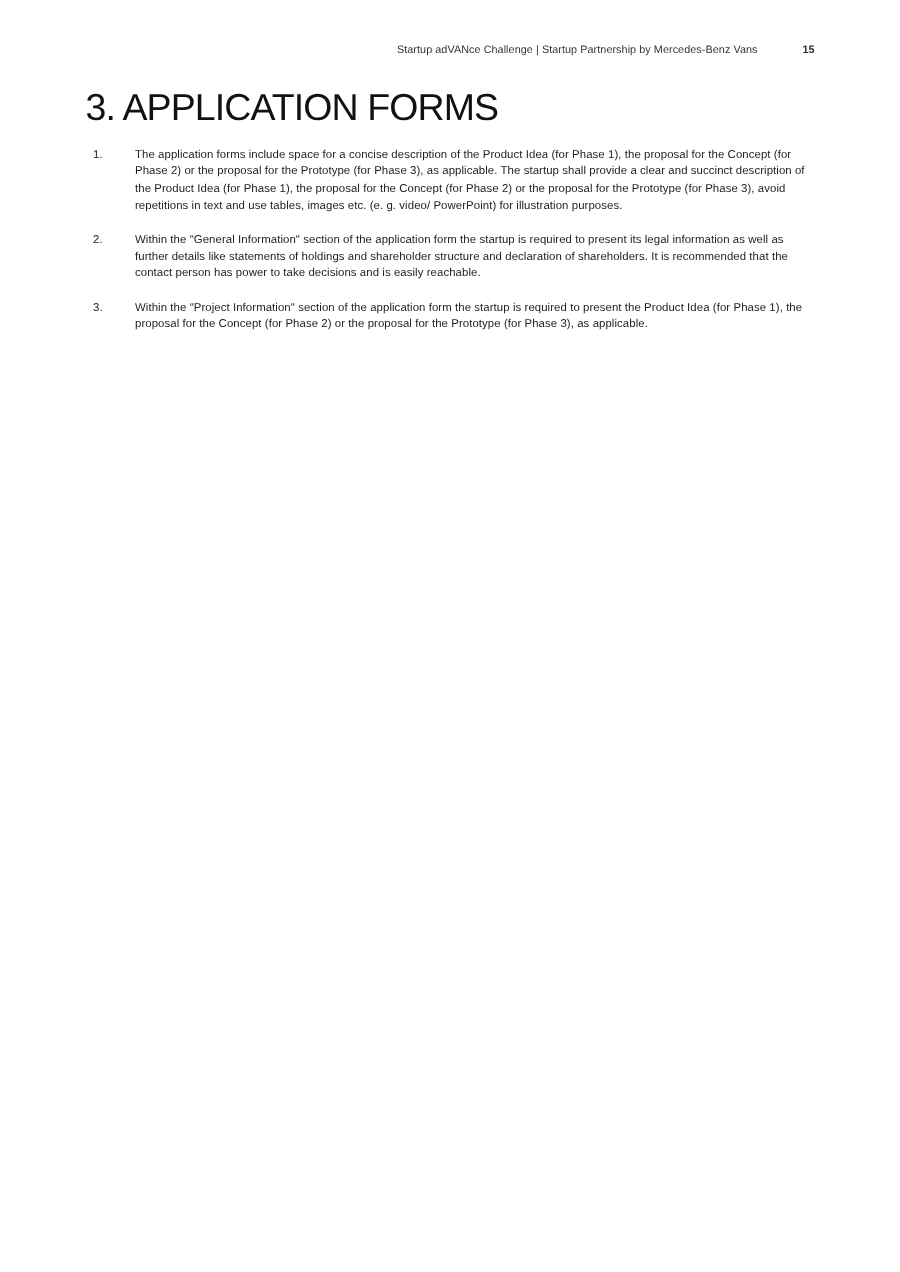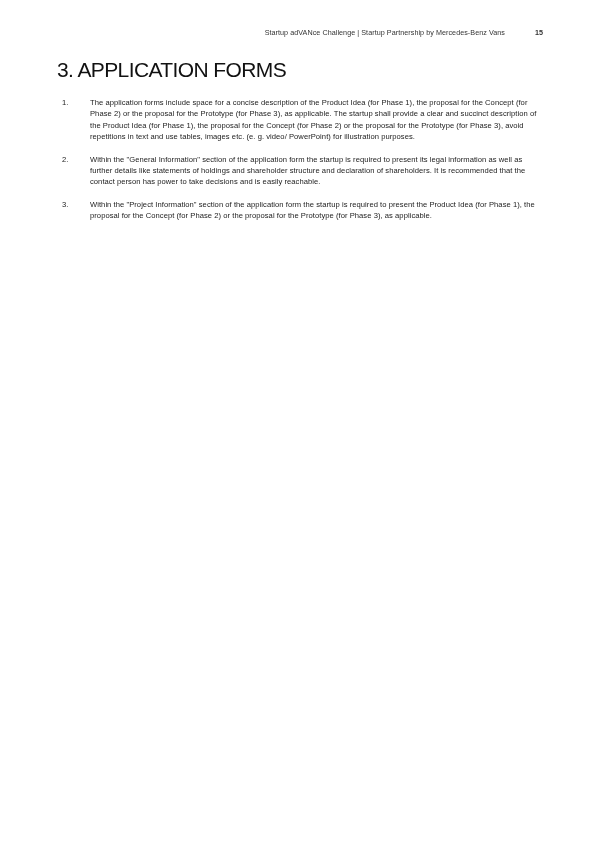--- a/index.html
+++ b/index.html
@@ -8,21 +8,21 @@
     font-family: "Liberation Sans", sans-serif; color: #1a1a1a;
   }
   .header {
     position: absolute; top: 28px; left: 0; width: 600px; height: 12px;
     font-size: 7.2px; color: #333;
   }
   .header-text { position: absolute; right: 95px; top: 0; white-space: nowrap; letter-spacing: 0.05px; text-align: center; }
   .page-number { position: absolute; left: 535px; top: 0; font-weight: bold; }
   .title {
     position: absolute; top: 58px; left: 57px; margin: 0;
-    font-size: 21px; font-weight: normal; letter-spacing: -0.6px; color: #111;
+    font-size: 25px; font-weight: normal; letter-spacing: -0.6px; color: #111;
     white-space: nowrap;
   }
   .list { position: absolute; top: 97px; left: 62px; width: 480px; margin: 0; padding: 0; list-style: none; }
   .list-item { position: relative; padding-left: 28px; font-size: 7.6px; line-height: 11.4px; color: #222; margin-bottom: 11px; letter-spacing: 0.05px; }
   .list-num { position: absolute; left: 0; top: 0; }
 </style>
 </head>
 <body>
 
 <div class="header">

